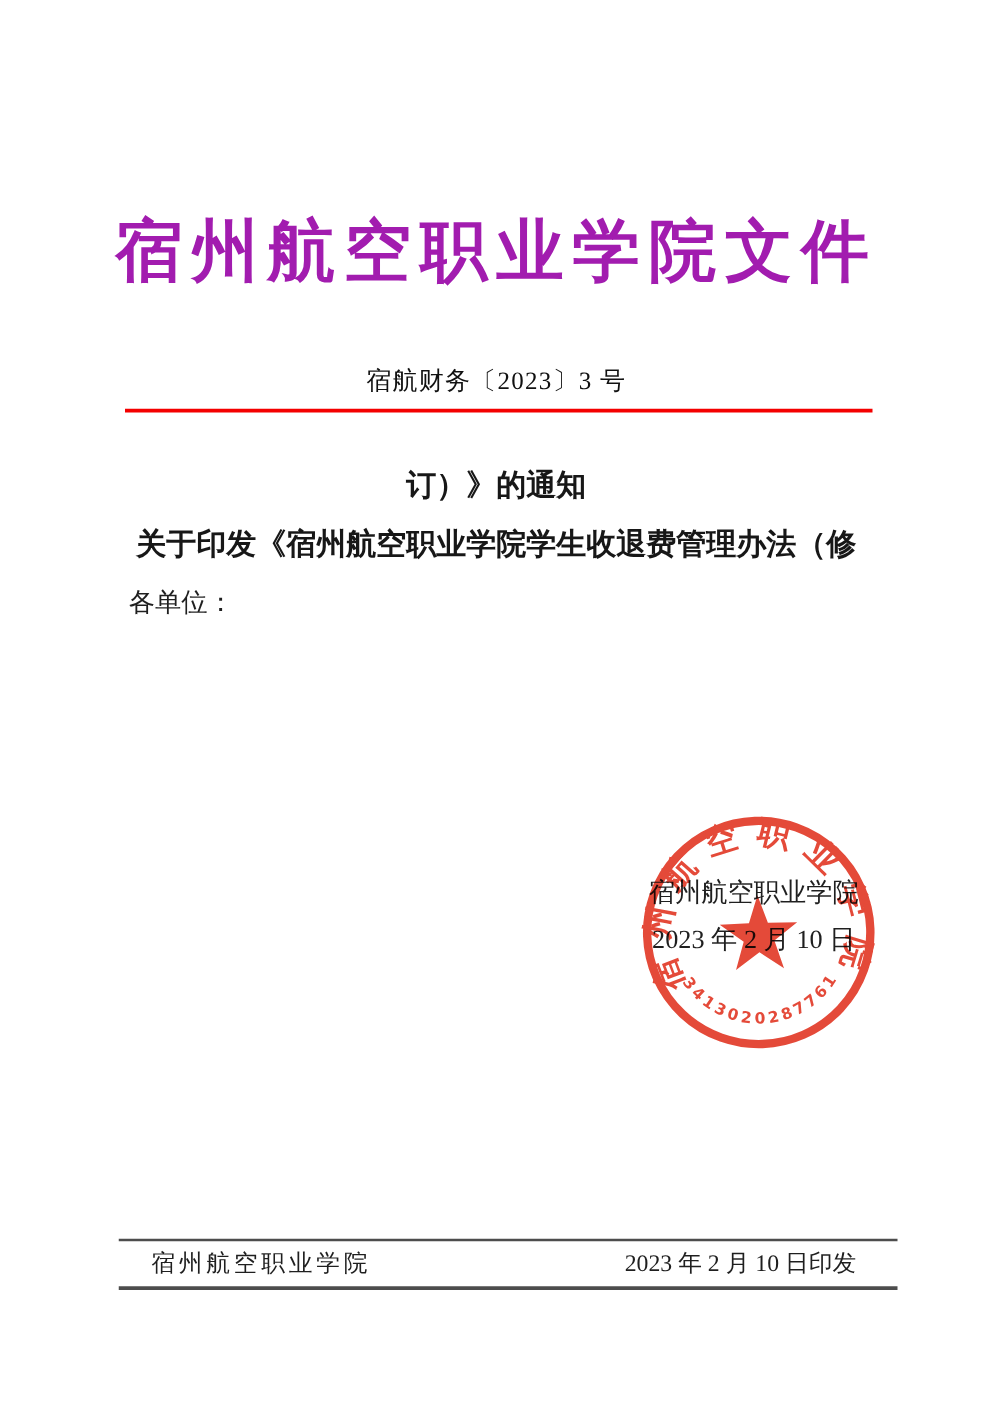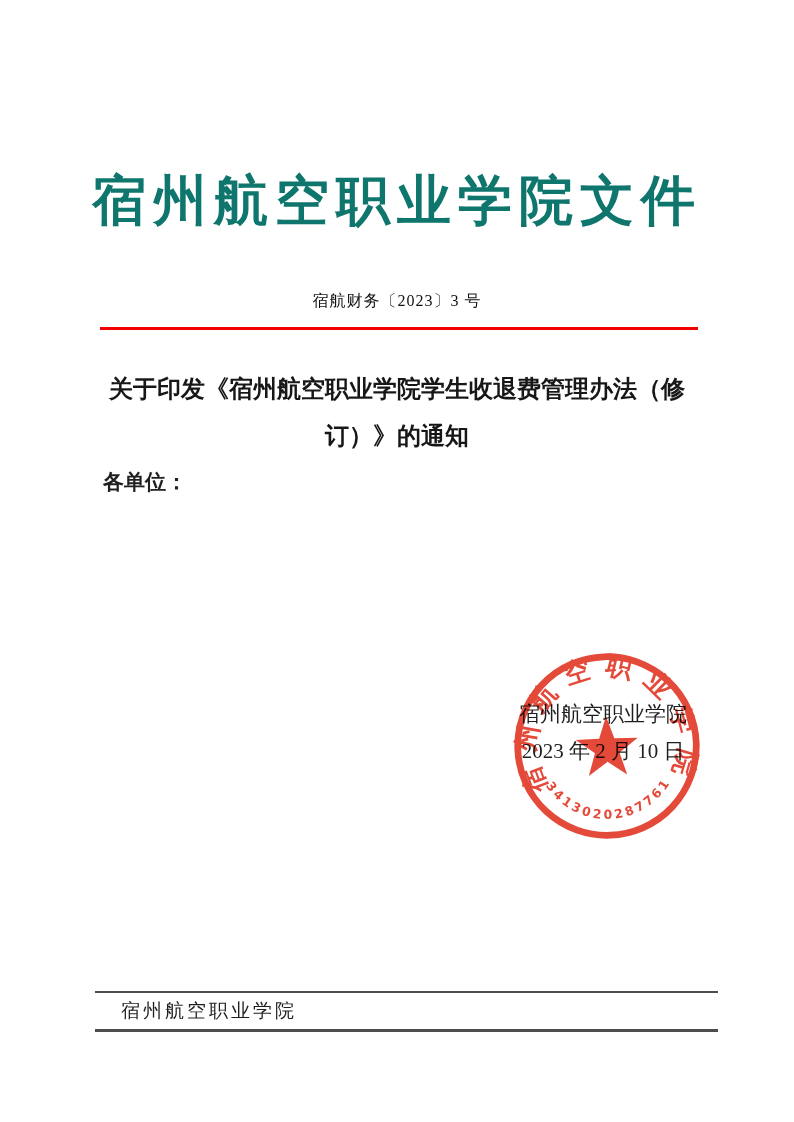--- a/index.html
+++ b/index.html
@@ -18,32 +18,32 @@
   
   .letterhead {
     position: absolute;
     top: 165px;
     left: 0;
     width: 100%;
     text-align: center;
     font-size: 54px;
     font-weight: bold;
     letter-spacing: 7px;
-    color: #0f766e;
+    color: #a21caf;
     white-space: nowrap;
   }
 
   
   .doc-number {
     position: absolute;
     top: 291px;
     left: 0;
     width: 100%;
     text-align: center;
-    font-size: 16px;
+    font-size: 20px;
     color: #111111;
     letter-spacing: 1px;
   }
 
   
   .red-rule {
     position: absolute;
     top: 327px;
     left: 100px;
     width: 598px;
@@ -67,21 +67,21 @@
   
   .body-block {
     position: absolute;
     top: 461px;
     left: 103px;
     width: 596px;
     font-size: 21px;
     line-height: 43px;
     color: #1f1f1f;
   }
-  .salutation { text-indent: 0; font-weight: bold; }
+  .salutation { text-indent: 0; }
   .paragraph { text-indent: 2em; text-align: justify; }
   .attachment { margin-top: 25px; text-indent: 2em; white-space: nowrap; }
 
   
   .signature {
     position: absolute;
     top: 696px;
     right: 107px;
     text-align: center;
     font-size: 21px;
@@ -139,22 +139,22 @@
 
 <div class="page">
 
   <div class="letterhead">宿州航空职业学院文件</div>
 
   <div class="doc-number">宿航财务〔2023〕3 号</div>
 
   <div class="red-rule"></div>
 
   <div class="doc-title">
+    <div>订）》的通知</div>
     <div>关于印发《宿州航空职业学院学生收退费管理办法（修</div>
-    <div>订）》的通知</div>
   </div>
 
   <div class="body-block">
     <div class="salutation">各单位：</div>
   </div>
 
   <div class="signature">
     <div>宿州航空职业学院</div>
     <div>2023 年 2 月 10 日</div>
   </div>
@@ -171,17 +171,18 @@
     </text>
     <text font-size="13" font-weight="bold" fill="#e23a28" letter-spacing="3" text-anchor="middle" font-family="DejaVu Sans, sans-serif">
       <textPath href="#sealBottomArc" startOffset="50%">3413020287761</textPath>
     </text>
   </svg>
 
   <div class="footer">
     <div class="footer-rule-top"></div>
     <div class="footer-row">
       <span class="footer-issuer">宿州航空职业学院</span>
+      <span class="footer-date">2023 年 2 月 10 日印发</span>
     </div>
     <div class="footer-rule-bottom"></div>
   </div>
 
 </div>
 
 </body></html>

